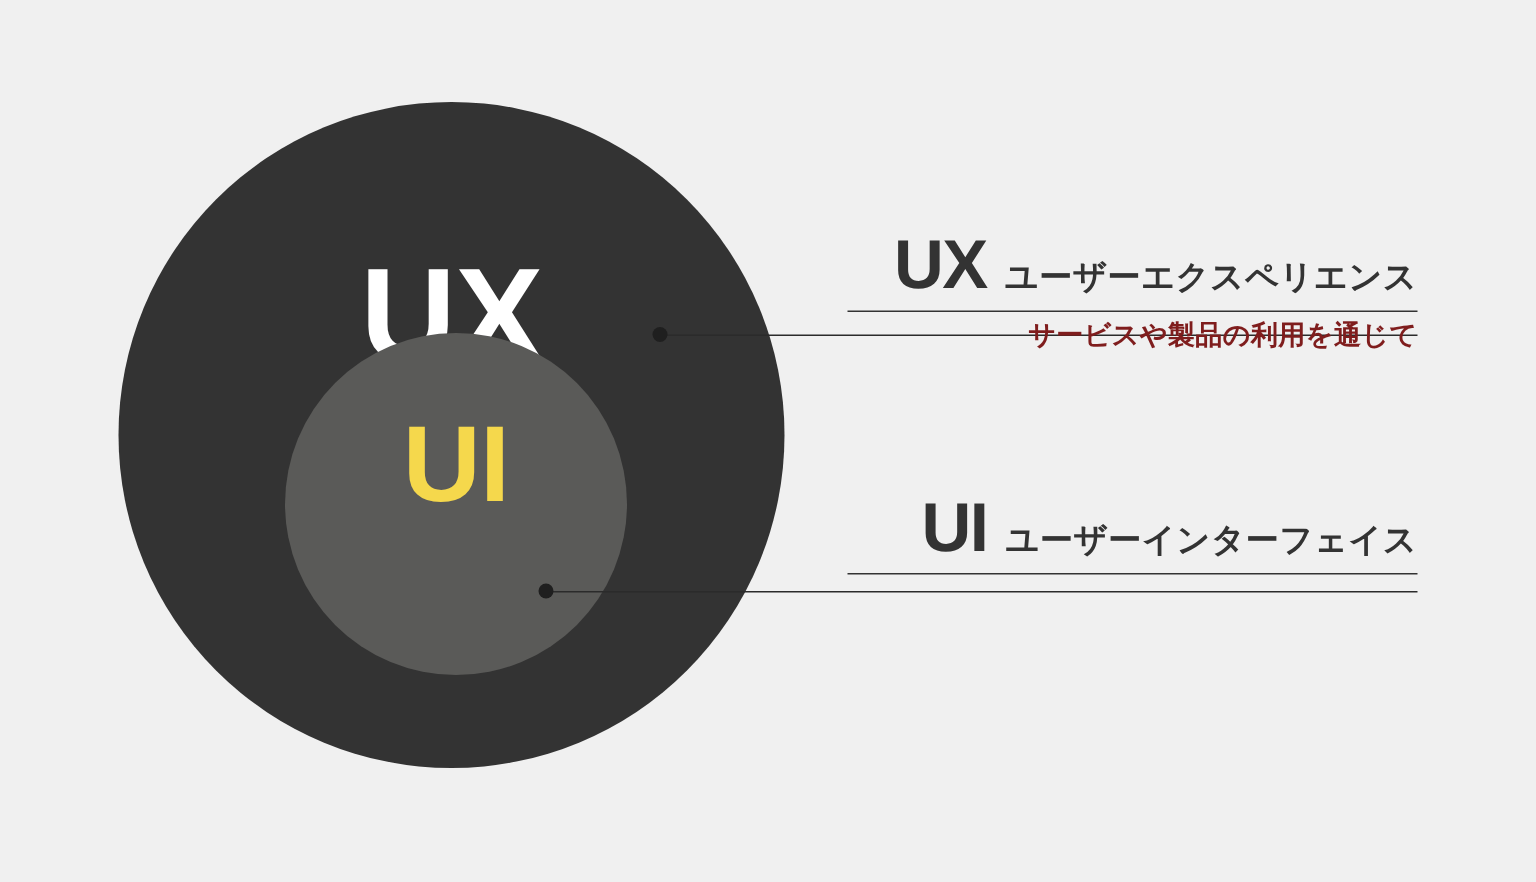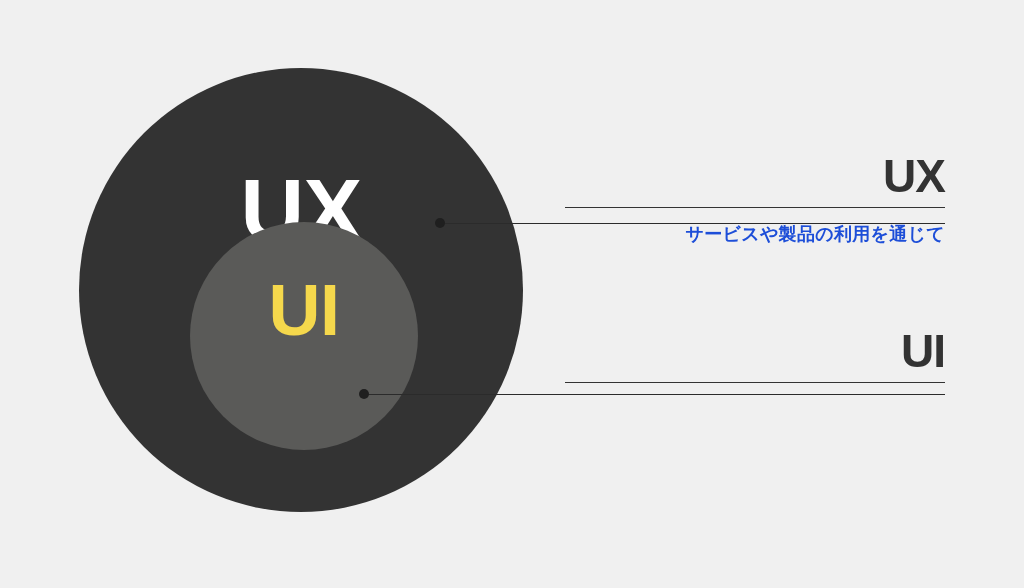--- a/index.html
+++ b/index.html
@@ -112,24 +112,24 @@
     margin-left: 12px;
     line-height: 1.05;
   }
   .rule {
     margin-top: 7px;
     height: 1px;
     background: #333333;
     width: 100%;
   }
   .desc {
-    margin-top: 13px;
+    margin-top: 2px;
     font-size: 18px;
     font-weight: bold;
-    color: #1d4ed8;
+    color: #7f1d1d;
     line-height: 1.55;
     letter-spacing: 0.3px;
   }
   .desc div { white-space: nowrap; }
 </style>
 </head>
 <body>
 
 <div class="stage">
 
@@ -144,27 +144,29 @@
 
   <div class="connector connector-ux"></div>
   <div class="dot dot-ux"></div>
 
   <div class="connector connector-ui"></div>
   <div class="dot dot-ui"></div>
 
   <div class="info-block block-ux">
     <div class="heading-row">
       <span class="heading-abbr">UX</span>
+      <span class="heading-kana">ユーザーエクスペリエンス</span>
     </div>
     <div class="rule"></div>
     <div class="desc">
       <div>サービスや製品の利用を通じて</div>
     </div>
   </div>
 
   <div class="info-block block-ui">
     <div class="heading-row">
       <span class="heading-abbr">UI</span>
+      <span class="heading-kana">ユーザーインターフェイス</span>
     </div>
     <div class="rule"></div>
   </div>
 
 </div>
 
 </body></html>

